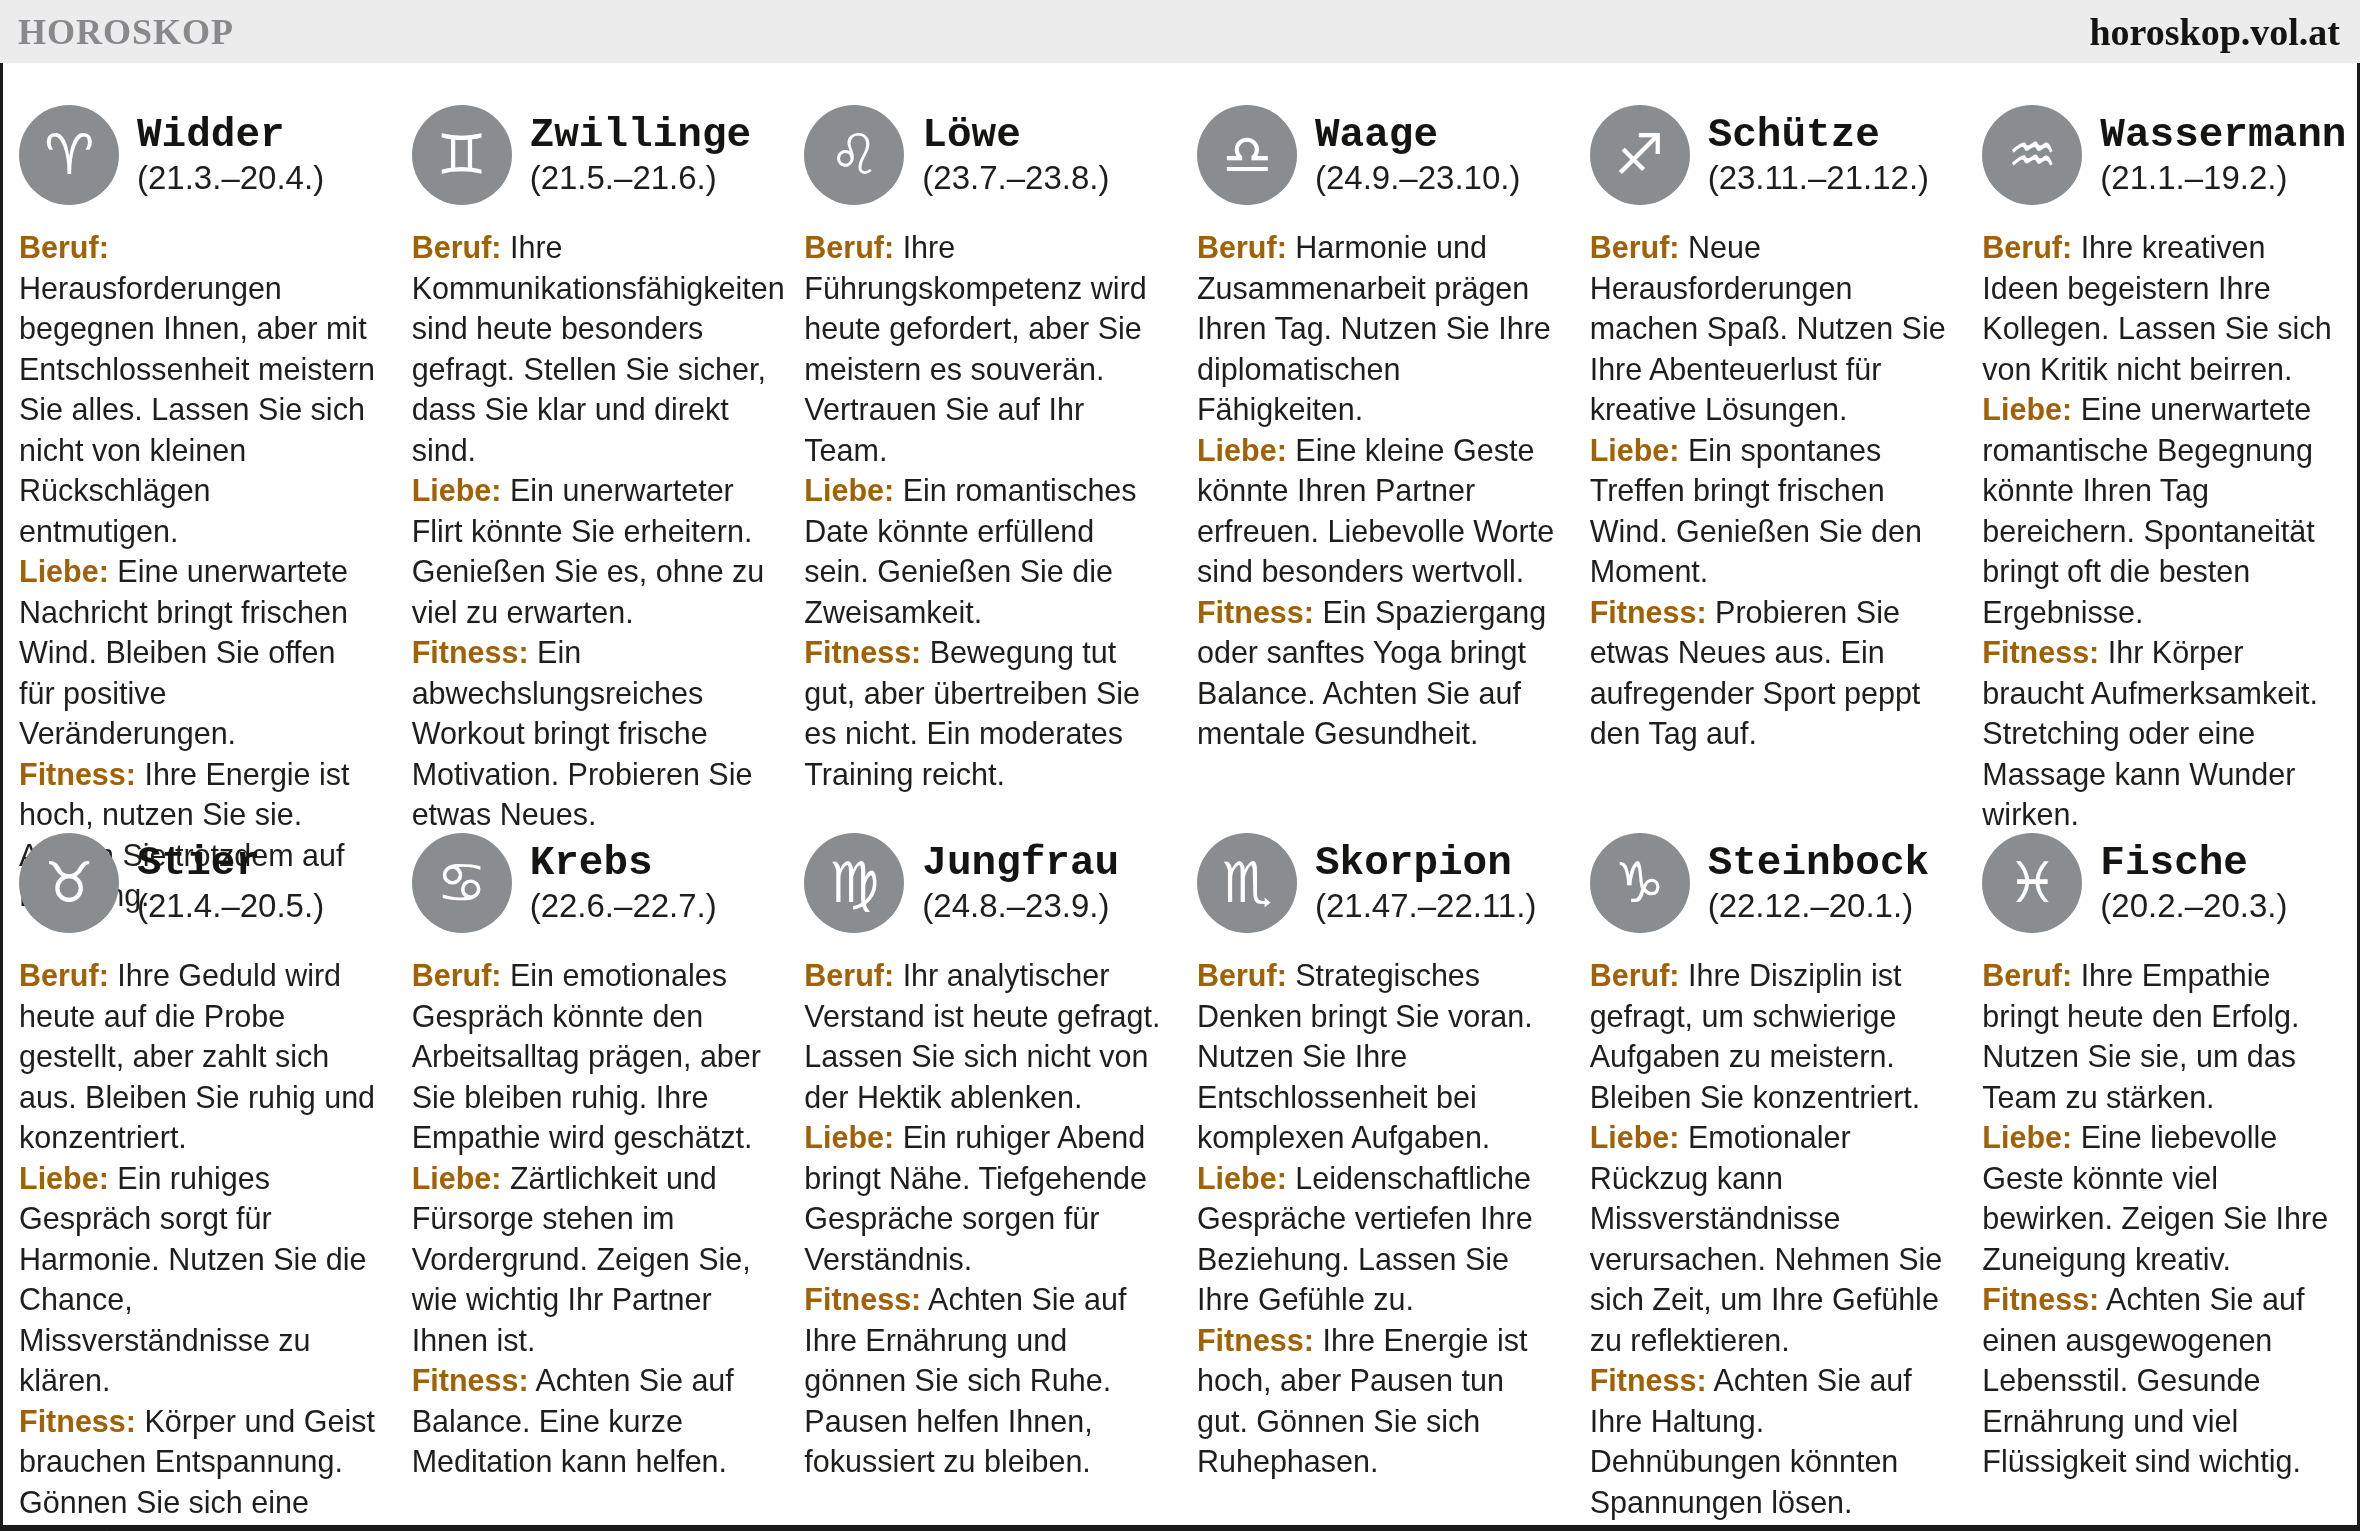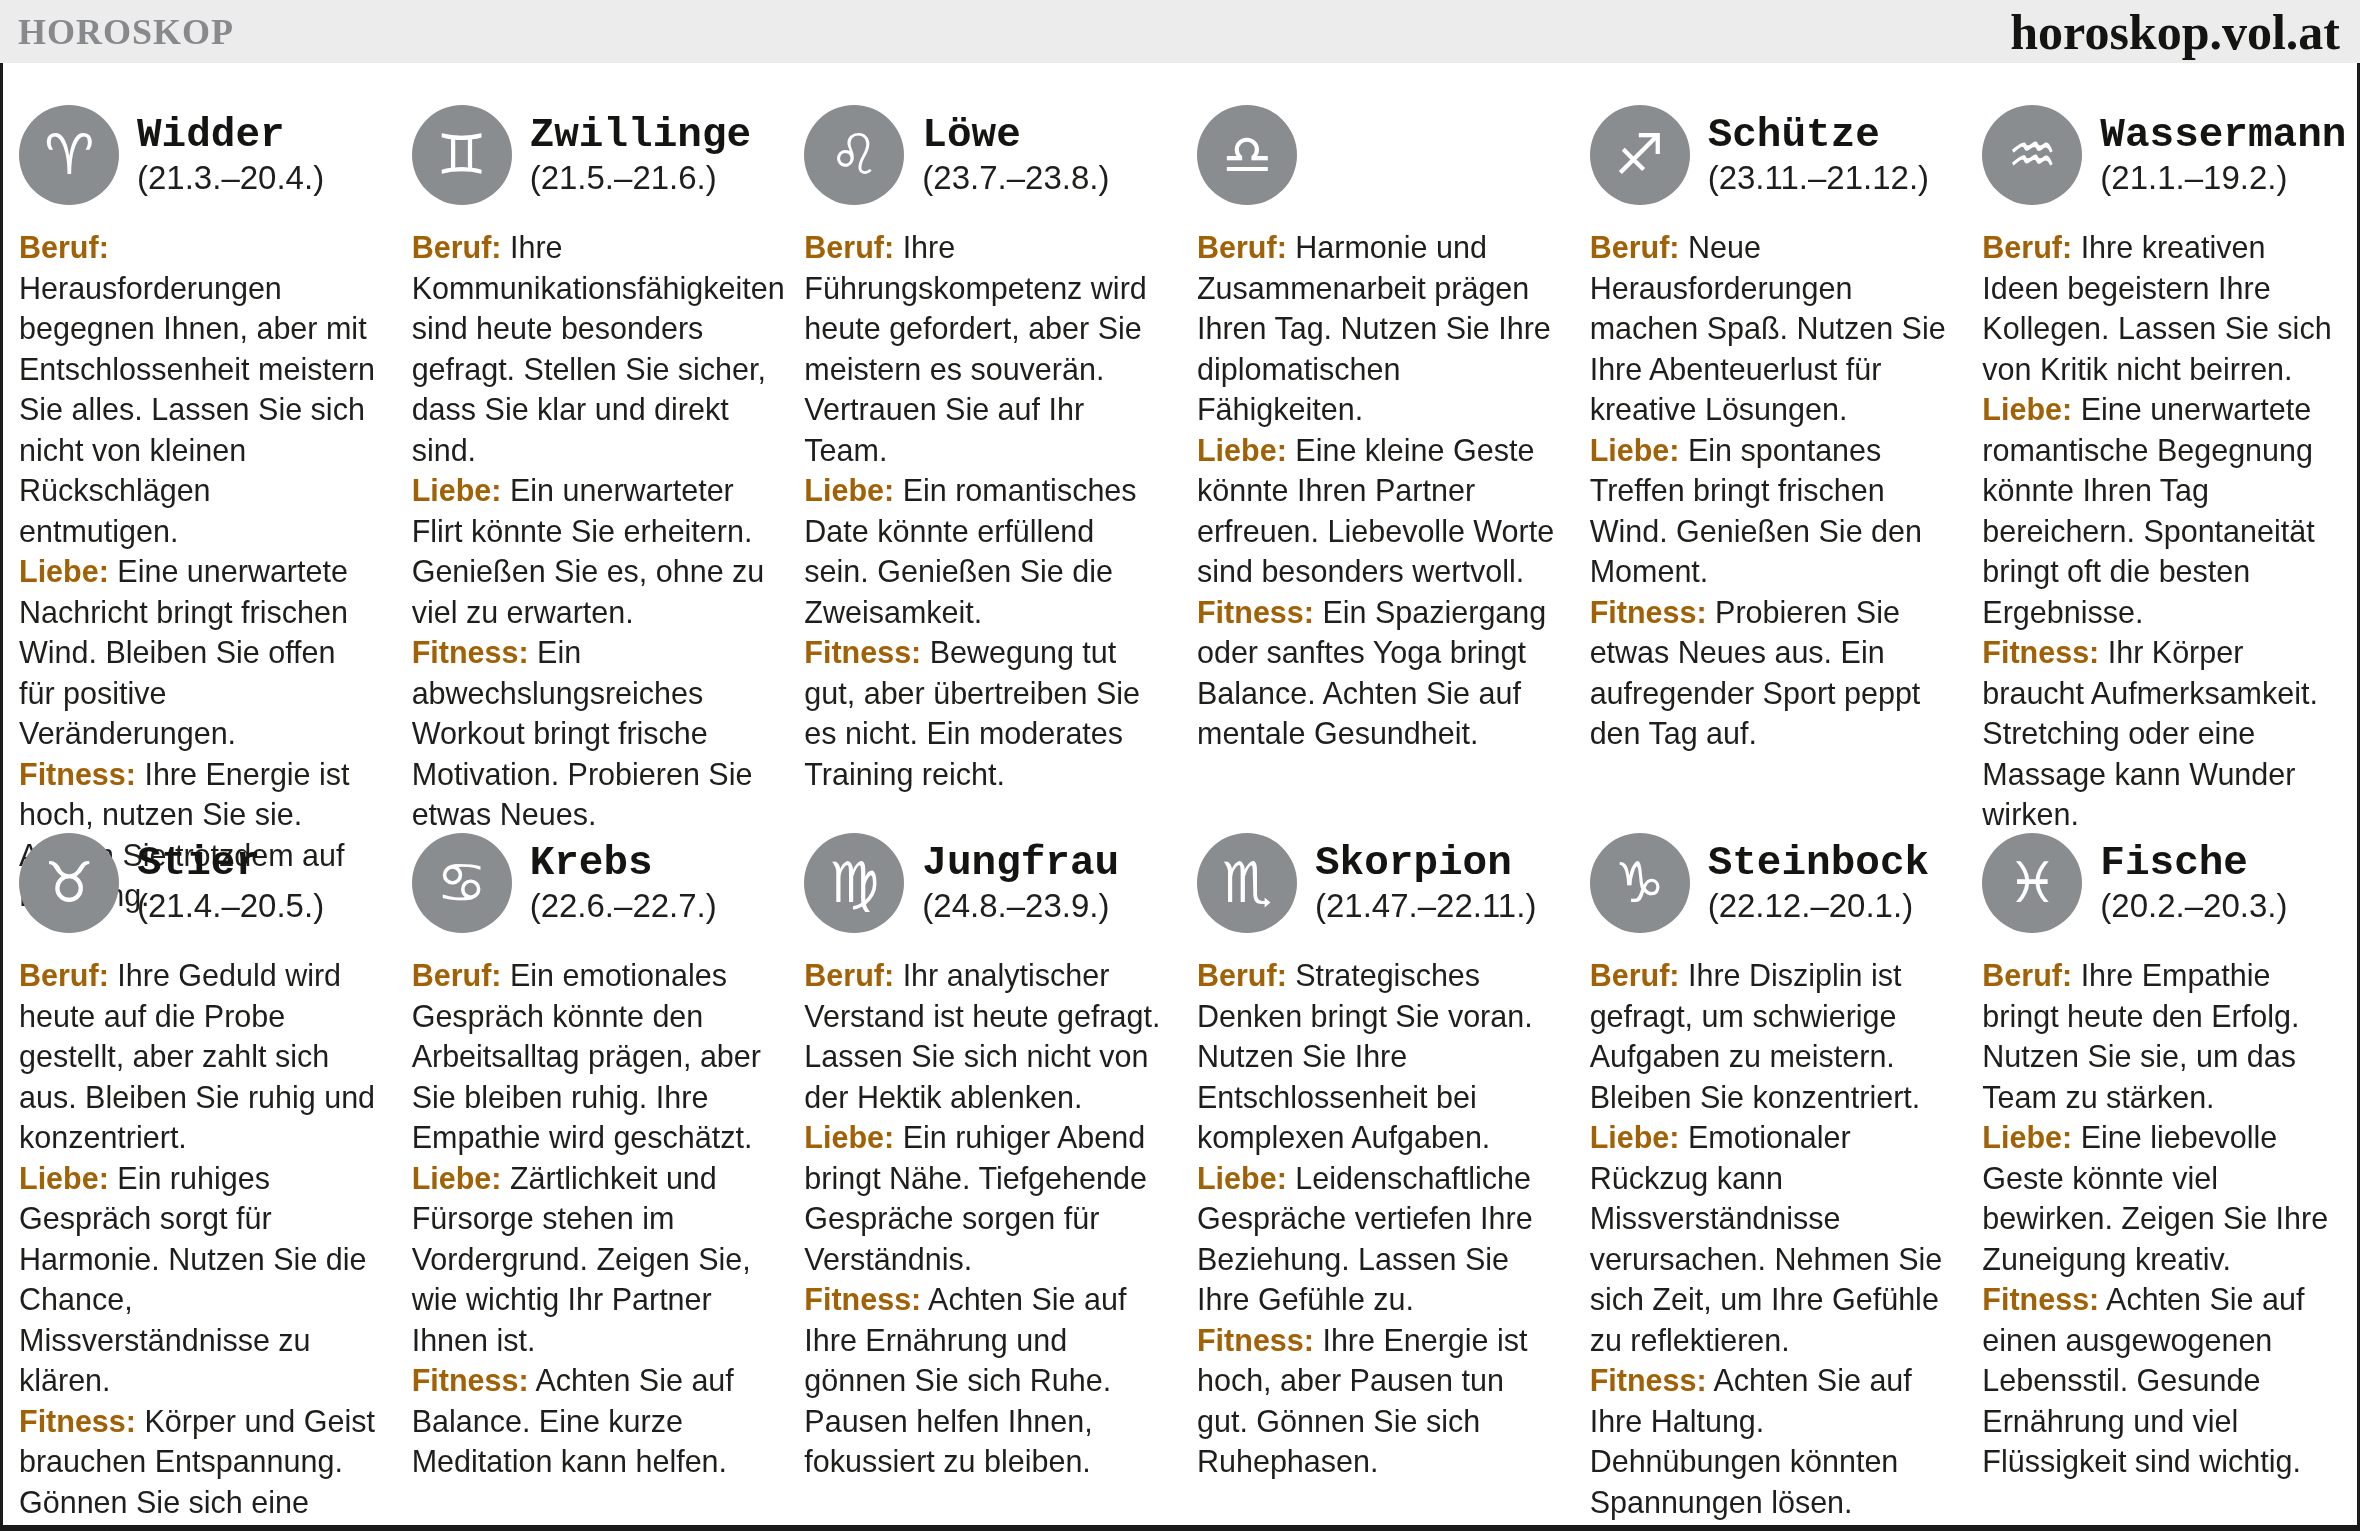--- a/index.html
+++ b/index.html
@@ -23,21 +23,21 @@
     font-family:Liberation Serif, serif;
   }
   .page-title{
     font-size:36px;
     font-weight:800;
     letter-spacing:1px;
     color:#87898c;
     text-transform:uppercase;
   }
   .site-name{
-    font-size:50px;
+    font-size:38px;
     font-weight:800;
     color:#141412;
   }
   
   .content{
     height:1468px;
     box-sizing:border-box;
     border-left:3px solid #1a1a1a;
     border-right:3px solid #1a1a1a;
     border-bottom:6px solid #1a1a1a;
@@ -148,20 +148,24 @@
       <p class="entry"><span class="lbl">Beruf:</span> <span>Ihre Führungskompetenz wird heute gefordert, aber Sie meistern es souverän. Vertrauen Sie auf Ihr Team.</span></p>
       <p class="entry"><span class="lbl">Liebe:</span> <span>Ein romantisches Date könnte erfüllend sein. Genießen Sie die Zweisamkeit.</span></p>
       <p class="entry"><span class="lbl">Fitness:</span> <span>Bewegung tut gut, aber übertreiben Sie es nicht. Ein moderates Training reicht.</span></p>
     </section>
 
     <section class="cell">
       <div class="sign-head">
         <div class="sign-icon">
             <span class="glyph">♎</span>
           </div>
+        <div class="sign-titles">
+          <h2 class="sign-name">Waage</h2>
+          <div class="sign-dates">(24.9.–23.10.)</div>
+        </div>
       </div>
       <p class="entry"><span class="lbl">Beruf:</span> <span>Harmonie und Zusammenarbeit prägen Ihren Tag. Nutzen Sie Ihre diplomatischen Fähigkeiten.</span></p>
       <p class="entry"><span class="lbl">Liebe:</span> <span>Eine kleine Geste könnte Ihren Partner erfreuen. Liebevolle Worte sind besonders wertvoll.</span></p>
       <p class="entry"><span class="lbl">Fitness:</span> <span>Ein Spaziergang oder sanftes Yoga bringt Balance. Achten Sie auf mentale Gesundheit.</span></p>
     </section>
 
     <section class="cell">
       <div class="sign-head">
         <div class="sign-icon">
             <span class="glyph">♐</span>

